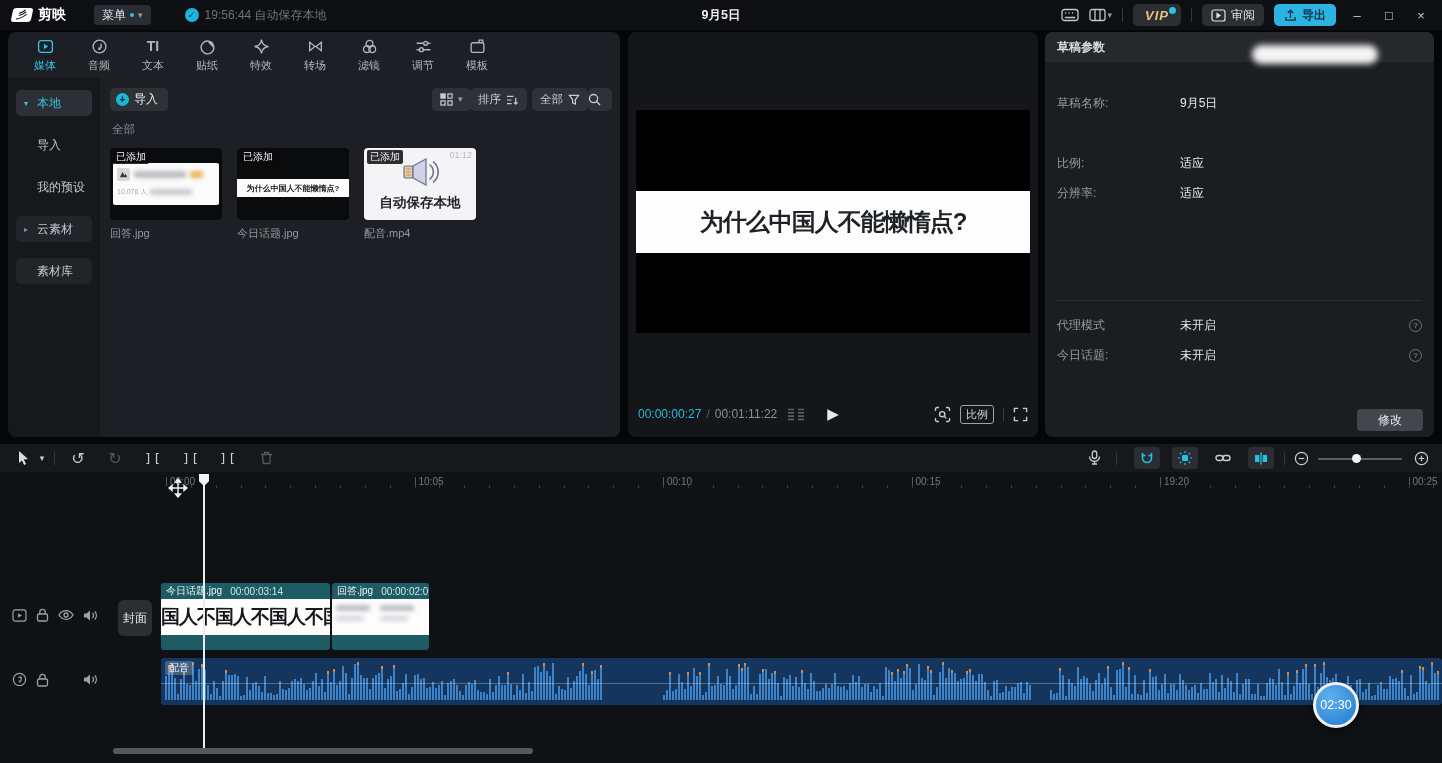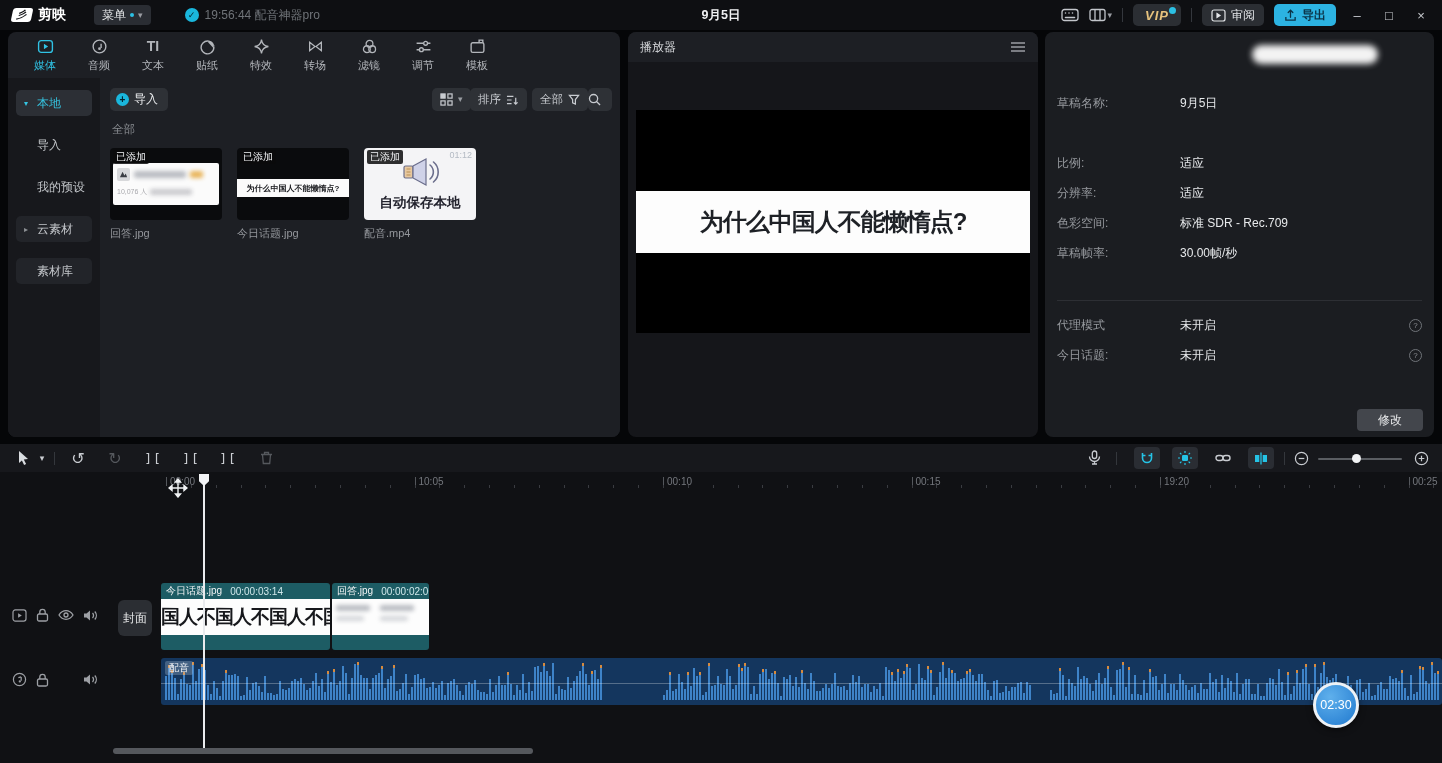--- a/index.html
+++ b/index.html
@@ -158,21 +158,21 @@
     <span class="logo-mark">彡</span>
     <span>剪映</span>
   </div>
   <div class="menu-btn">
     <span>菜单</span>
     <span class="dot-cyan"></span>
     <span class="chev">▾</span>
   </div>
   <div class="autosave">
     <span class="check-circle">✓</span>
-    <span>19:56:44 配音神器pro</span>
+    <span>19:56:44 自动保存本地</span>
   </div>
   <div class="doc-title">9月5日</div>
   <div class="tb-right">
     <span class="tb-icon">
       <svg width="18" height="14" viewBox="0 0 18 14" fill="none" stroke="currentColor" stroke-width="1.3">
           <rect x="1" y="1.5" width="16" height="11" rx="2.5"></rect>
           <path d="M4.5 5h.01M8 5h.01M11.5 5h.01M4.5 9.5h9" stroke-linecap="round" stroke-width="1.6"></path>
         </svg>
     </span>
     <span class="tb-icon">
@@ -392,55 +392,65 @@
           </svg>
           <div class="voice-text">自动保存本地</div>
         </div>
         <div class="media-name">配音.mp4</div>
       </div>
     </div>
   </div>
 </div>
 
 <div id="player-panel" class="panel">
-  <div class="panel-head" style="background:#1d1f24; justify-content:space-between;">
-    <span>播放器</span>
-    <svg width="16" height="12" viewBox="0 0 16 12" fill="none" stroke="#9a9da2" stroke-width="1.5">
-        <path d="M1 2h14M1 6h14M1 10h14"></path>
-      </svg>
-  </div>
   <div id="video-area">
     <div id="video-band">
       <span>为什么中国人不能懒惰点?</span>
     </div>
   </div>
+  <div id="player-controls">
+    <span class="tc-cur">00:00:00:27</span>
+    <span class="tc-sep">/</span>
+    <span class="tc-total">00:01:11:22</span>
+    <svg width="18" height="13" viewBox="0 0 18 13" style="margin-left:10px;" fill="none" stroke="#5c5f64" stroke-width="1.6">
+        <path d="M1 1.5h6M1 4.8h6M1 8.1h6M1 11.4h6M11 1.5h6M11 4.8h6M11 8.1h6M11 11.4h6"></path>
+      </svg>
+    <span class="play-center">▶</span>
+    <div class="pc-right">
+      <svg width="17" height="17" viewBox="0 0 17 17" fill="none" stroke="currentColor" stroke-width="1.4">
+          <path d="M1.5 5V3A1.5 1.5 0 0 1 3 1.5h2M12 1.5h2A1.5 1.5 0 0 1 15.5 3v2M15.5 12v2a1.5 1.5 0 0 1-1.5 1.5h-2M5 15.5H3A1.5 1.5 0 0 1 1.5 14v-2"></path>
+          <circle cx="8.2" cy="8.2" r="2.6"></circle>
+          <path d="M10.2 10.2l2 2"></path>
+        </svg>
+      <span class="ratio-btn">比例</span>
+      <span style="width:1px;height:13px;background:#3a3d42;"></span>
+      <svg width="15" height="15" viewBox="0 0 16 16" fill="none" stroke="currentColor" stroke-width="1.5">
+          <path d="M1.5 5.5v-4h4M10.5 1.5h4v4M14.5 10.5v4h-4M5.5 14.5h-4v-4"></path>
+        </svg>
+    </div>
+  </div>
 </div>
 
 <div id="draft-panel" class="panel">
+  <div class="panel-head">
+    <span>草稿参数</span>
+  </div>
   <div class="censor-blur"></div>
 
   <div class="dp-row" style="top:60px;">
     <span class="dp-label">草稿名称:</span>
     <span class="dp-value">9月5日</span>
   </div>
   <div class="dp-row" style="top:120px;">
     <span class="dp-label">比例:</span>
     <span class="dp-value">适应</span>
   </div>
   <div class="dp-row" style="top:150px;">
     <span class="dp-label">分辨率:</span>
     <span class="dp-value">适应</span>
-  </div>
-  <div class="dp-row" style="top:180px;">
-    <span class="dp-label">色彩空间:</span>
-    <span class="dp-value">标准 SDR - Rec.709</span>
-  </div>
-  <div class="dp-row" style="top:210px;">
-    <span class="dp-label">草稿帧率:</span>
-    <span class="dp-value">30.00帧/秒</span>
   </div>
   <div class="dp-divider"></div>
   <div class="dp-row" style="top:282px;">
     <span class="dp-label">代理模式</span>
     <span class="dp-value">未开启</span>
     <span class="q-icon">?</span>
   </div>
   <div class="dp-row" style="top:312px;">
     <span class="dp-label">今日话题:</span>
     <span class="dp-value">未开启</span>

